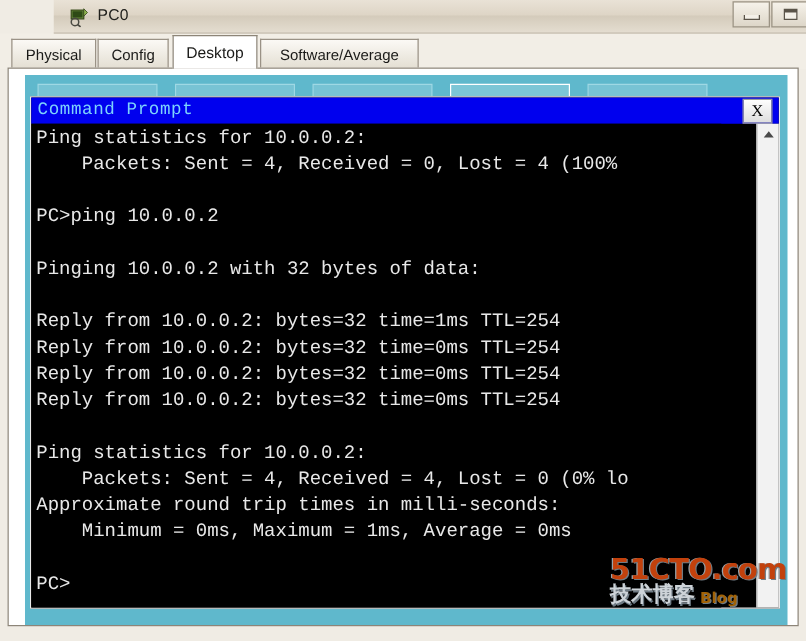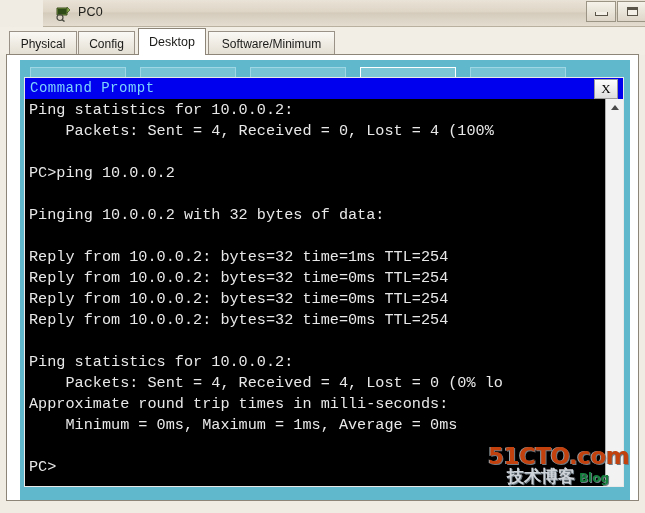--- a/index.html
+++ b/index.html
@@ -261,37 +261,36 @@
     font-size: 23px;
     font-weight: bold;
     color: #c2410c;
     letter-spacing: -.5px;
     line-height: 25px;
     text-shadow: 1px 1px 0 #6f7b84, -1px 0 0 #98a4ab;
   }
   #watermark-sub-row {
     display: flex;
     align-items: flex-end;
-    justify-content: center;
     gap: 4px;
     margin-top: -2px;
   }
   #watermark-cn {
     font-family: "DejaVu Sans", sans-serif;
     font-size: 17px;
     font-weight: bold;
     color: #cdd3d8;
     text-shadow: 1px 1px 0 #6f7b84;
     line-height: 19px;
   }
   #watermark-blog {
     font-family: "DejaVu Sans", sans-serif;
     font-size: 12px;
     font-weight: bold;
-    color: #15803d;
+    color: #a16207;
     text-shadow: 1px 1px 0 #6f7b84;
     line-height: 15px;
   }
 </style>
 </head>
 <body>
 
 <div id="app-window">
 
   <div id="window-titlebar">
@@ -314,21 +313,21 @@
     </div>
     <div class="wbtn" id="btn-close">
       <span class="close-glyph">x</span>
     </div>
   </div>
 
   <div id="tab-strip">
     <div class="tab" id="tab-physical">Physical</div>
     <div class="tab active" id="tab-desktop">Desktop</div>
     <div class="tab" id="tab-config">Config</div>
-    <div class="tab" id="tab-software">Software/Minimum</div>
+    <div class="tab" id="tab-software">Software/Average</div>
   </div>
 
   <div id="desktop-panel"></div>
 
   <div id="pt-desktop">
 
     <div class="desk-icon-box" id="desk-icon-1"></div>
     <div class="desk-icon-box" id="desk-icon-2"></div>
     <div class="desk-icon-box" id="desk-icon-3"></div>
     <div class="desk-icon-box" id="desk-icon-4"></div>

